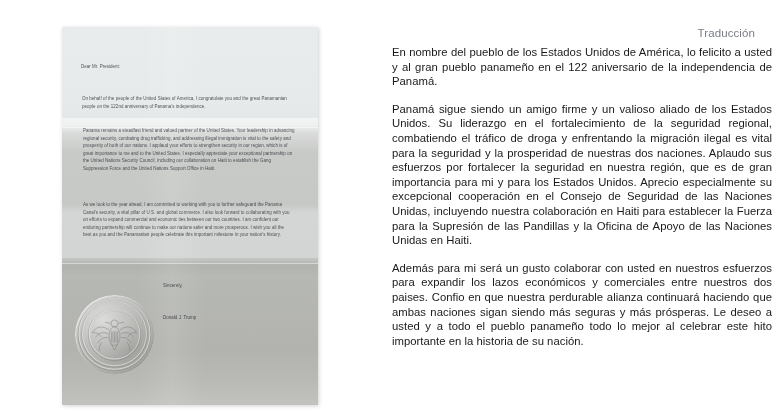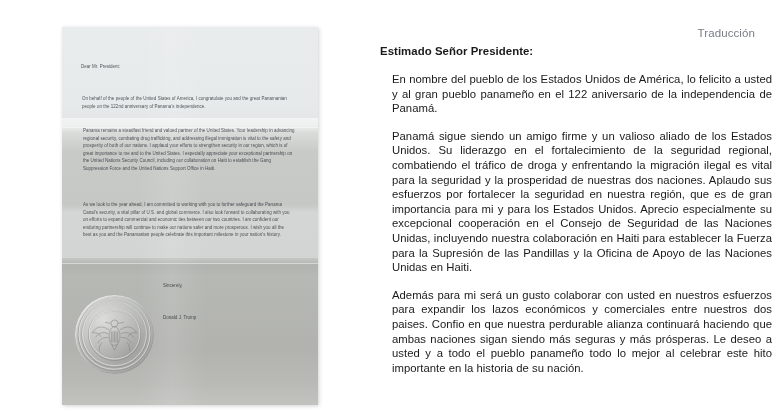--- a/index.html
+++ b/index.html
@@ -238,20 +238,19 @@
           </g>
         </svg>
       </div>
 
     </div>
   </div>
 
   <div class="translation-label">Traducción</div>
 
   <div class="translation-col">
-    <div class="tr-heading">Estimado Señor Presidente:</div>
     <p class="tr-para">En nombre del pueblo de los Estados Unidos de América, lo felicito a usted y al gran pueblo panameño en el 122 aniversario de la independencia de Panamá.</p>
     <p class="tr-para">Panamá sigue siendo un amigo firme y un valioso aliado de los Estados Unidos. Su liderazgo en el fortalecimiento de la seguridad regional, combatiendo el tráfico de droga y enfrentando la migración ilegal es vital para la seguridad y la prosperidad de nuestras dos naciones. Aplaudo sus esfuerzos por fortalecer la seguridad en nuestra región, que es de gran importancia para mi y para los Estados Unidos. Aprecio especialmente su excepcional cooperación en el Consejo de Seguridad de las Naciones Unidas, incluyendo nuestra colaboración en Haiti para establecer la Fuerza para la Supresión de las Pandillas y la Oficina de Apoyo de las Naciones Unidas en Haiti.</p>
     <p class="tr-para">Además para mi será un gusto colaborar con usted en nuestros esfuerzos para expandir los lazos económicos y comerciales entre nuestros dos paises. Confio en que nuestra perdurable alianza continuará haciendo que ambas naciones sigan siendo más seguras y más prósperas. Le deseo a usted y a todo el pueblo panameño todo lo mejor al celebrar este hito importante en la historia de su nación.</p>
 
   </div>
 
 </div>
 
 </body></html>

